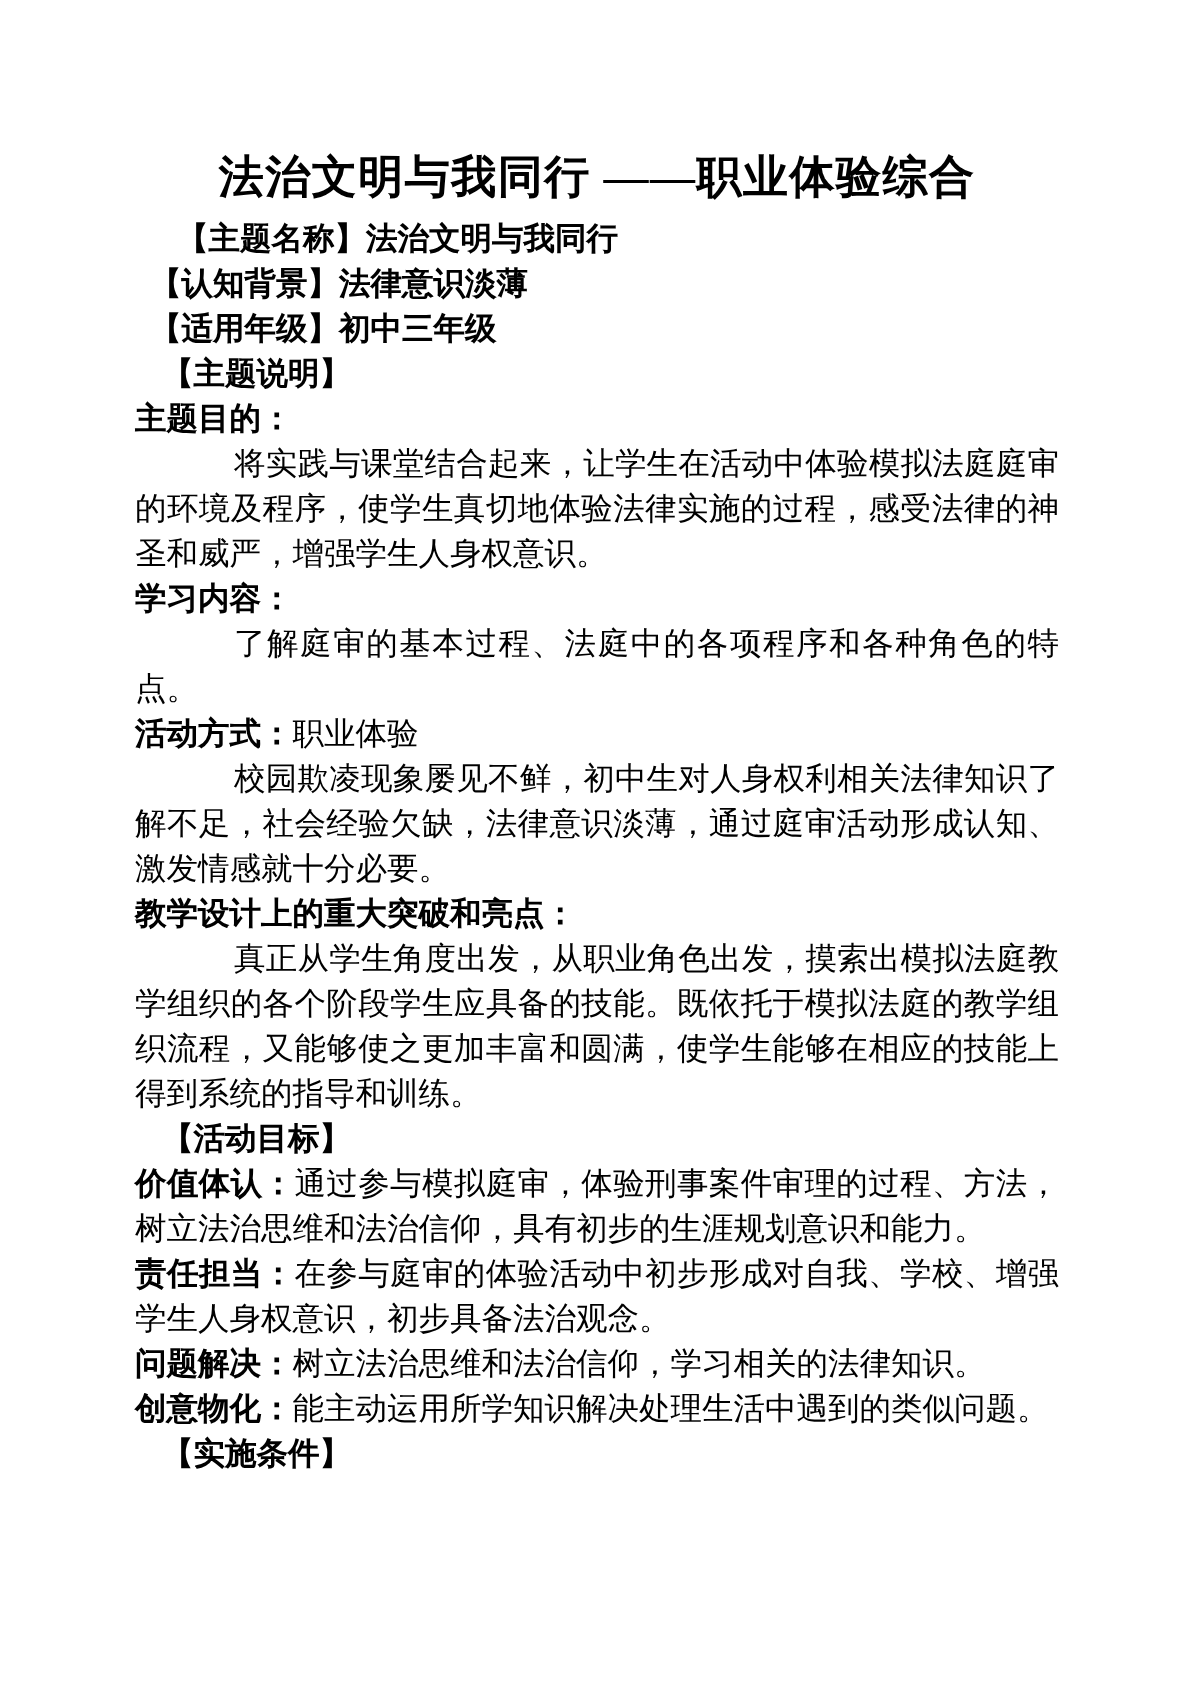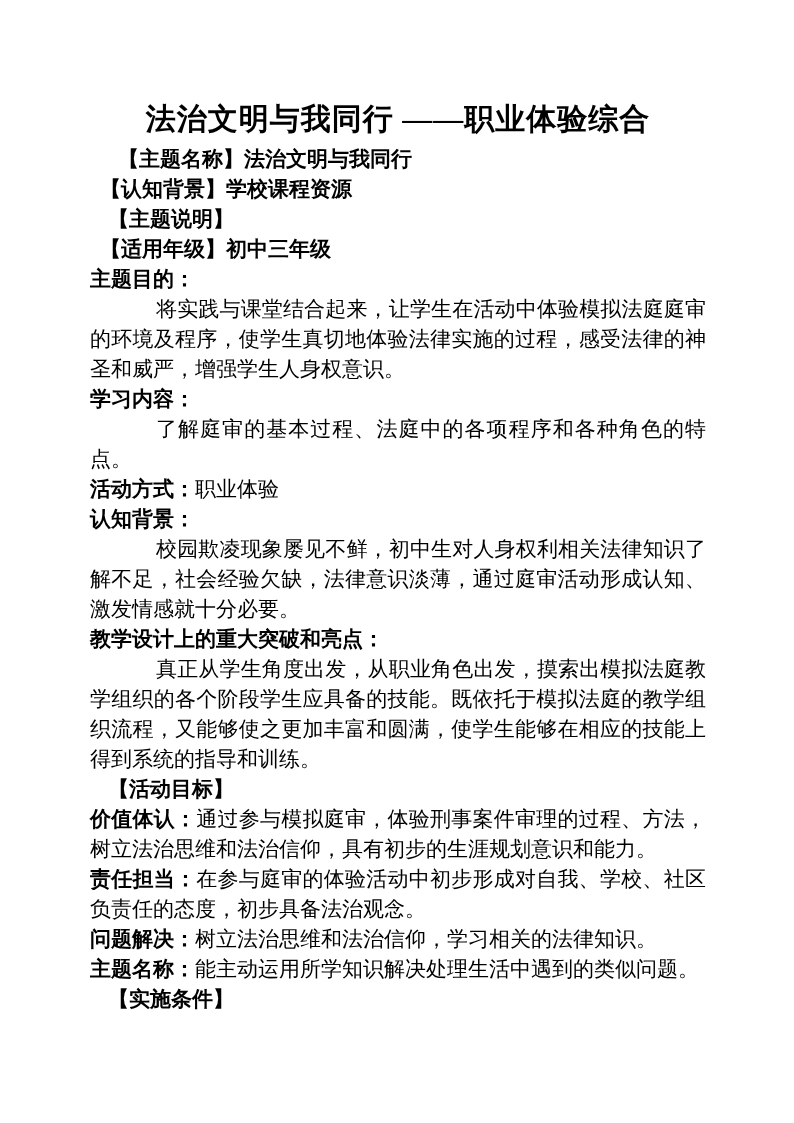--- a/index.html
+++ b/index.html
@@ -55,58 +55,57 @@
 
   <h1 class="doc-title">
     <span>法治文明与我同行 ——职业体验综合</span><br>
   </h1>
 
   <p class="line bracket-line bl-first">
     <span class="b">【主题名称】</span><span>法治文明与我同行</span>
   </p>
 
   <p class="line bracket-line bl-meta">
-    <span class="b">【认知背景】</span><span>学校课程资源</span>
+    <span class="b">【认知背景】</span><span>法律意识淡薄</span>
   </p>
-
-  <p class="line bracket-line bl-sect">【主题说明】</p>
 
   <p class="line bracket-line bl-meta">
     <span class="b">【适用年级】</span><span>初中三年级</span>
   </p>
+
+  <p class="line bracket-line bl-sect">【主题说明】</p>
 
   <p class="line b">主题目的：</p>
   <p class="para ind">将实践与课堂结合起来，让学生在活动中体验模拟法庭庭审的环境及程序，使学生真切地体验法律实施的过程，感受法律的神圣和威严，增强学生人身权意识。</p>
 
   <p class="line b">学习内容：</p>
   <p class="para ind">了解庭审的基本过程、法庭中的各项程序和各种角色的特点。</p>
 
   <p class="line">
     <span class="b">活动方式：</span><span>职业体验</span>
   </p>
 
-  <p class="line b">认知背景：</p>
   <p class="para ind">校园欺凌现象屡见不鲜，初中生对人身权利相关法律知识了解不足，社会经验欠缺，法律意识淡薄，通过庭审活动形成认知、激发情感就十分必要。</p>
 
   <p class="line b">教学设计上的重大突破和亮点：</p>
   <p class="para ind">真正从学生角度出发，从职业角色出发，摸索出模拟法庭教学组织的各个阶段学生应具备的技能。既依托于模拟法庭的教学组织流程，又能够使之更加丰富和圆满，使学生能够在相应的技能上得到系统的指导和训练。</p>
 
   <p class="line bracket-line bl-sect">【活动目标】</p>
 
   <p class="para">
     <span class="b">价值体认：</span><span>通过参与模拟庭审，体验刑事案件审理的过程、方法，树立法治思维和法治信仰，具有初步的生涯规划意识和能力。</span>
   </p>
 
   <p class="para">
-    <span class="b">责任担当：</span><span>在参与庭审的体验活动中初步形成对自我、学校、社区负责任的态度，初步具备法治观念。</span>
+    <span class="b">责任担当：</span><span>在参与庭审的体验活动中初步形成对自我、学校、增强学生人身权意识，初步具备法治观念。</span>
   </p>
 
   <p class="para">
     <span class="b">问题解决：</span><span>树立法治思维和法治信仰，学习相关的法律知识。</span>
   </p>
 
   <p class="para">
-    <span class="b">主题名称：</span><span>能主动运用所学知识解决处理生活中遇到的类似问题。</span>
+    <span class="b">创意物化：</span><span>能主动运用所学知识解决处理生活中遇到的类似问题。</span>
   </p>
 
   <p class="line bracket-line bl-sect">【实施条件】</p>
 
 </div>
 
 </body></html>

